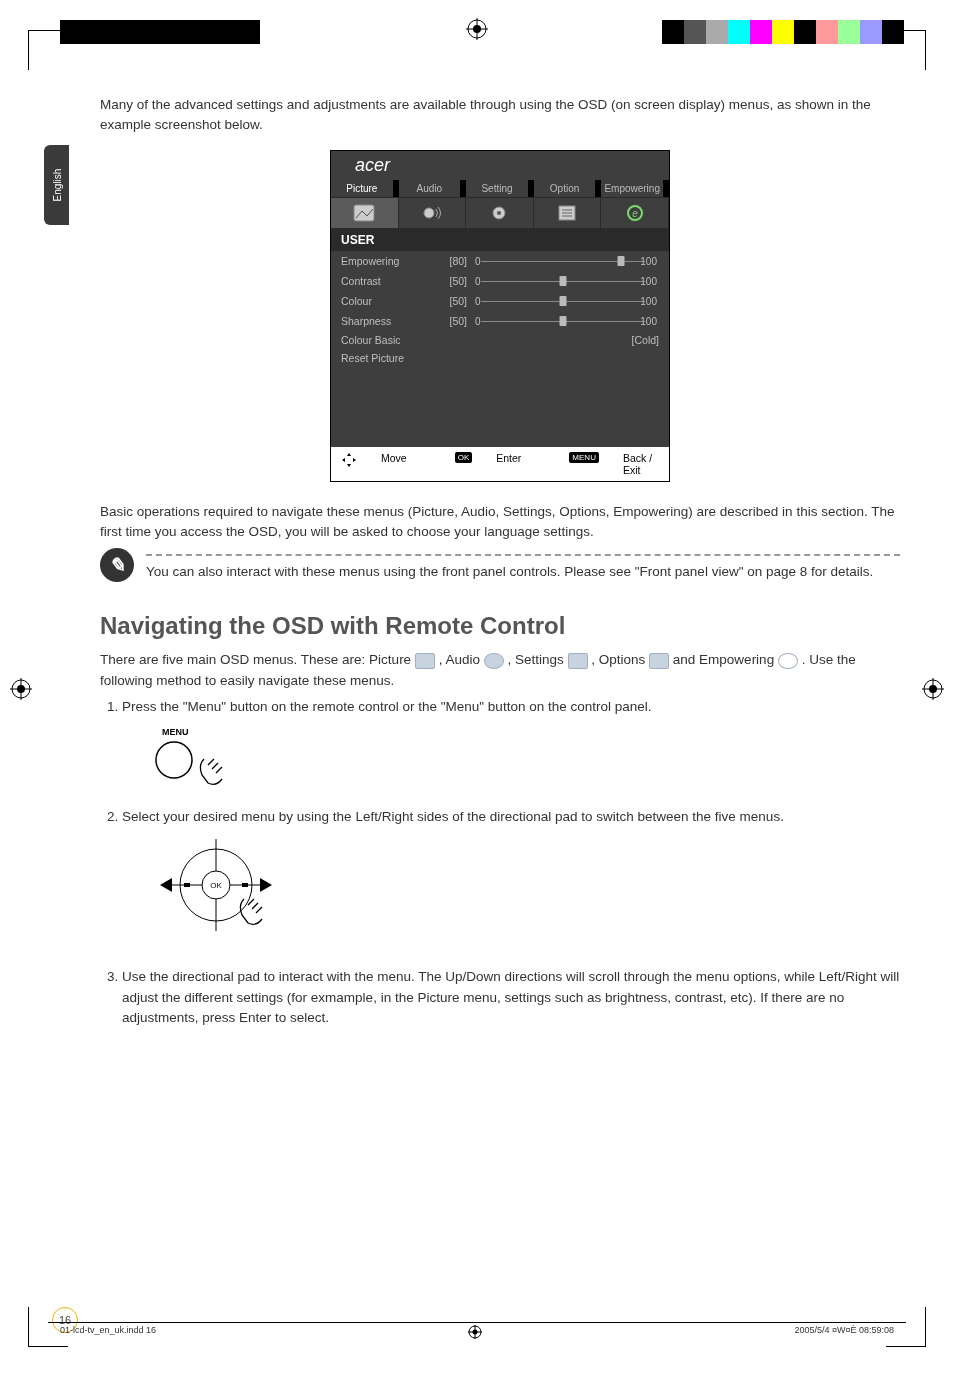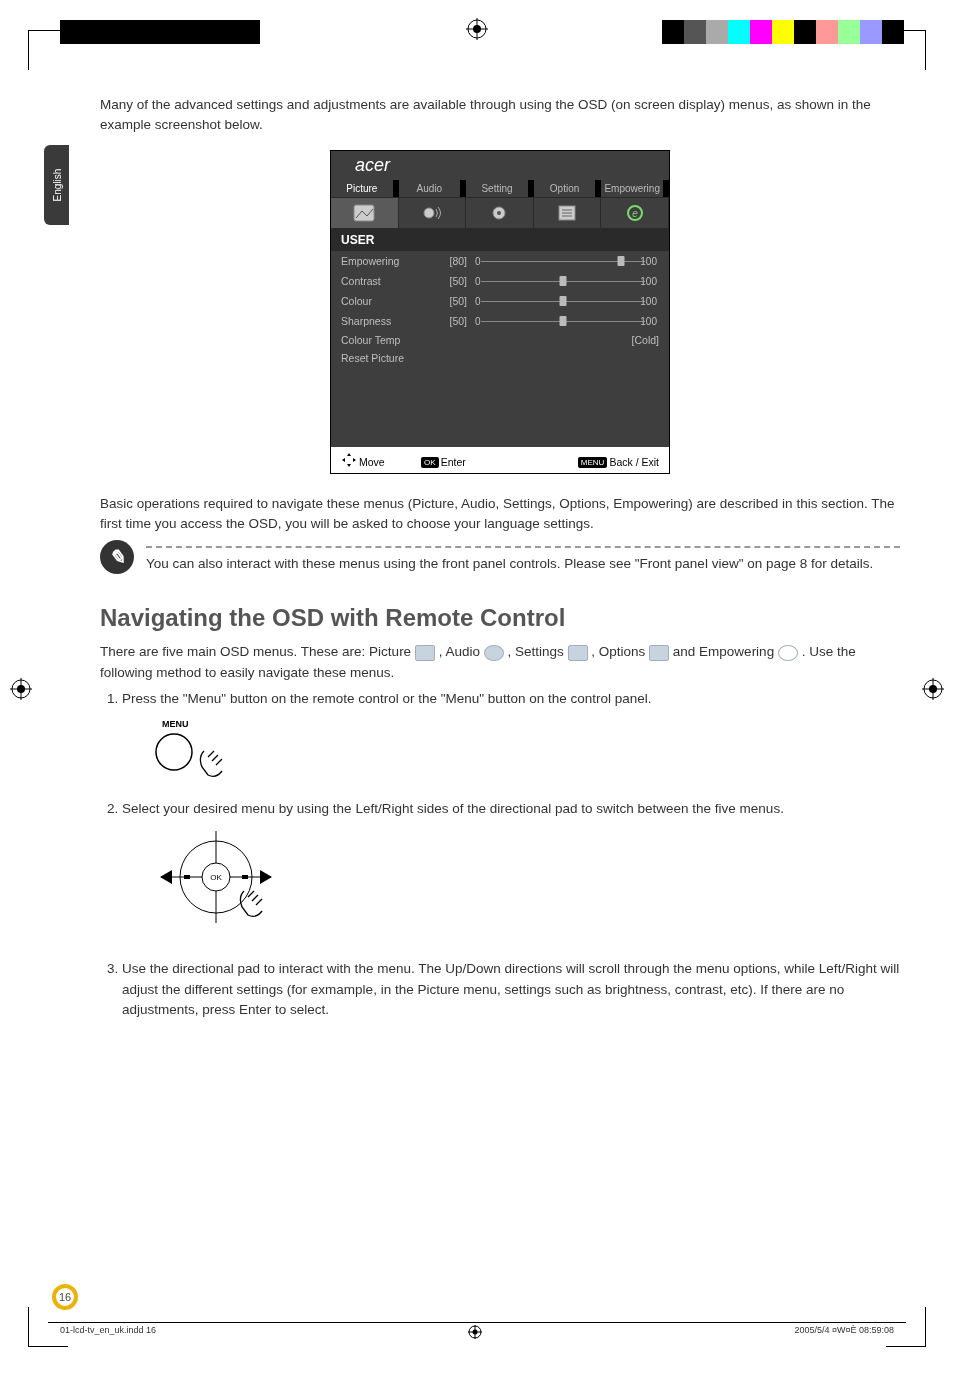--- a/index.html
+++ b/index.html
@@ -54,33 +54,33 @@
 .user-hdr { background:#2a2a2a; color:#fff; font-weight:bold; padding:4px 10px; font-size:12px;}
 .osd-row { display:flex; align-items:center; padding:3px 10px; font-size:10.5px; color:#bfbfbf;}
 .osd-row .lbl { width:90px;}
 .osd-row .val { width:36px; text-align:right;}
 .osd-row .slider { flex:1; height:14px; position:relative; padding:0 8px;}
 .osd-row .slider .track { position:absolute; left:14px; right:14px; top:50%; height:1px; background:#888;}
 .osd-row .slider .knob { position:absolute; top:50%; width:7px; height:10px; background:#bbb; border-radius:1px; transform:translate(-50%,-50%);}
 .osd-row .slider .s0 { position:absolute; left:8px; top:50%; transform:translateY(-50%); font-size:10px;}
 .osd-row .slider .s100 { position:absolute; right:2px; top:50%; transform:translateY(-50%); font-size:10px;}
 .osd-space { height:80px;}
-.osd-foot { display:flex; align-items:flex-end; gap:2px; padding:5px 10px; background:#fff; color:#000; font-size:10.5px;}
+.osd-foot { display:flex; align-items:flex-start; gap:24px; padding:5px 10px; background:#fff; color:#000; font-size:10.5px;}
 .osd-foot .key { display:inline-block; background:#000; color:#fff; font-size:8px; padding:1px 3px; border-radius:2px;}
 .dash { border-top:2px dashed #999; margin:6px 0 6px 50px;}
 .note-wrap { display:flex; gap:12px; }
 .note-icon { width:34px; height:34px; border-radius:50%; background:#333; color:#fff; display:flex; align-items:center; justify-content:center; font-size:20px; font-style:italic; font-weight:bold; flex-shrink:0;}
 .note-text { flex:1; padding-top:0;}
 ol { padding-left:22px; margin-top:6px;}
 ol li { margin-bottom:12px; line-height:1.5;}
 .fig { margin:8px 0 12px 24px; }
 .inline-icon { display:inline-block; width:20px; height:16px; vertical-align:middle; background:#c7d4e0; border:1px solid #a3afbf; border-radius:2px;}
 .page-num {
-  position:absolute; left:52px; bottom:67px; width:26px; height:26px;
-  border:4px solid #eab308; border-radius:50%;
+  position:absolute; left:52px; bottom:44px; width:26px; height:26px;
+  border:1px solid #eab308; border-radius:50%;
   display:flex; align-items:center; justify-content:center;
   font-size:11px; color:#444;
 }
 .footer-meta { position:absolute; bottom:38px; left:60px; right:60px; display:flex; justify-content:space-between; font-size:9px; color:#333;gap:12px;}
 .footer-rule { position:absolute; bottom:54px; left:48px; right:48px; border-top:1px solid #000;}
 svg { display:block; }
 </style>
 </head>
 <body>
 
@@ -216,21 +216,21 @@
       <span class="lbl">Sharpness</span>
       <span class="val">[50]</span>
       <span class="slider">
         <span class="s0">0</span>
         <span class="track"></span>
           <span class="knob" style="left:50%"></span>
         <span class="s100">100</span>
       </span>
     </div>
     <div class="osd-row">
-      <span class="lbl">Colour Temp</span>
+      <span class="lbl">Colour Basic</span>
       <span style="flex:1"></span>
       <span>[Cold]</span>
     </div>
     <div class="osd-row">
       <span class="lbl">Reset Picture</span>
     </div>
     <div class="osd-space"></div>
     <div class="osd-foot">
       <span>
           <svg width="16" height="16">

